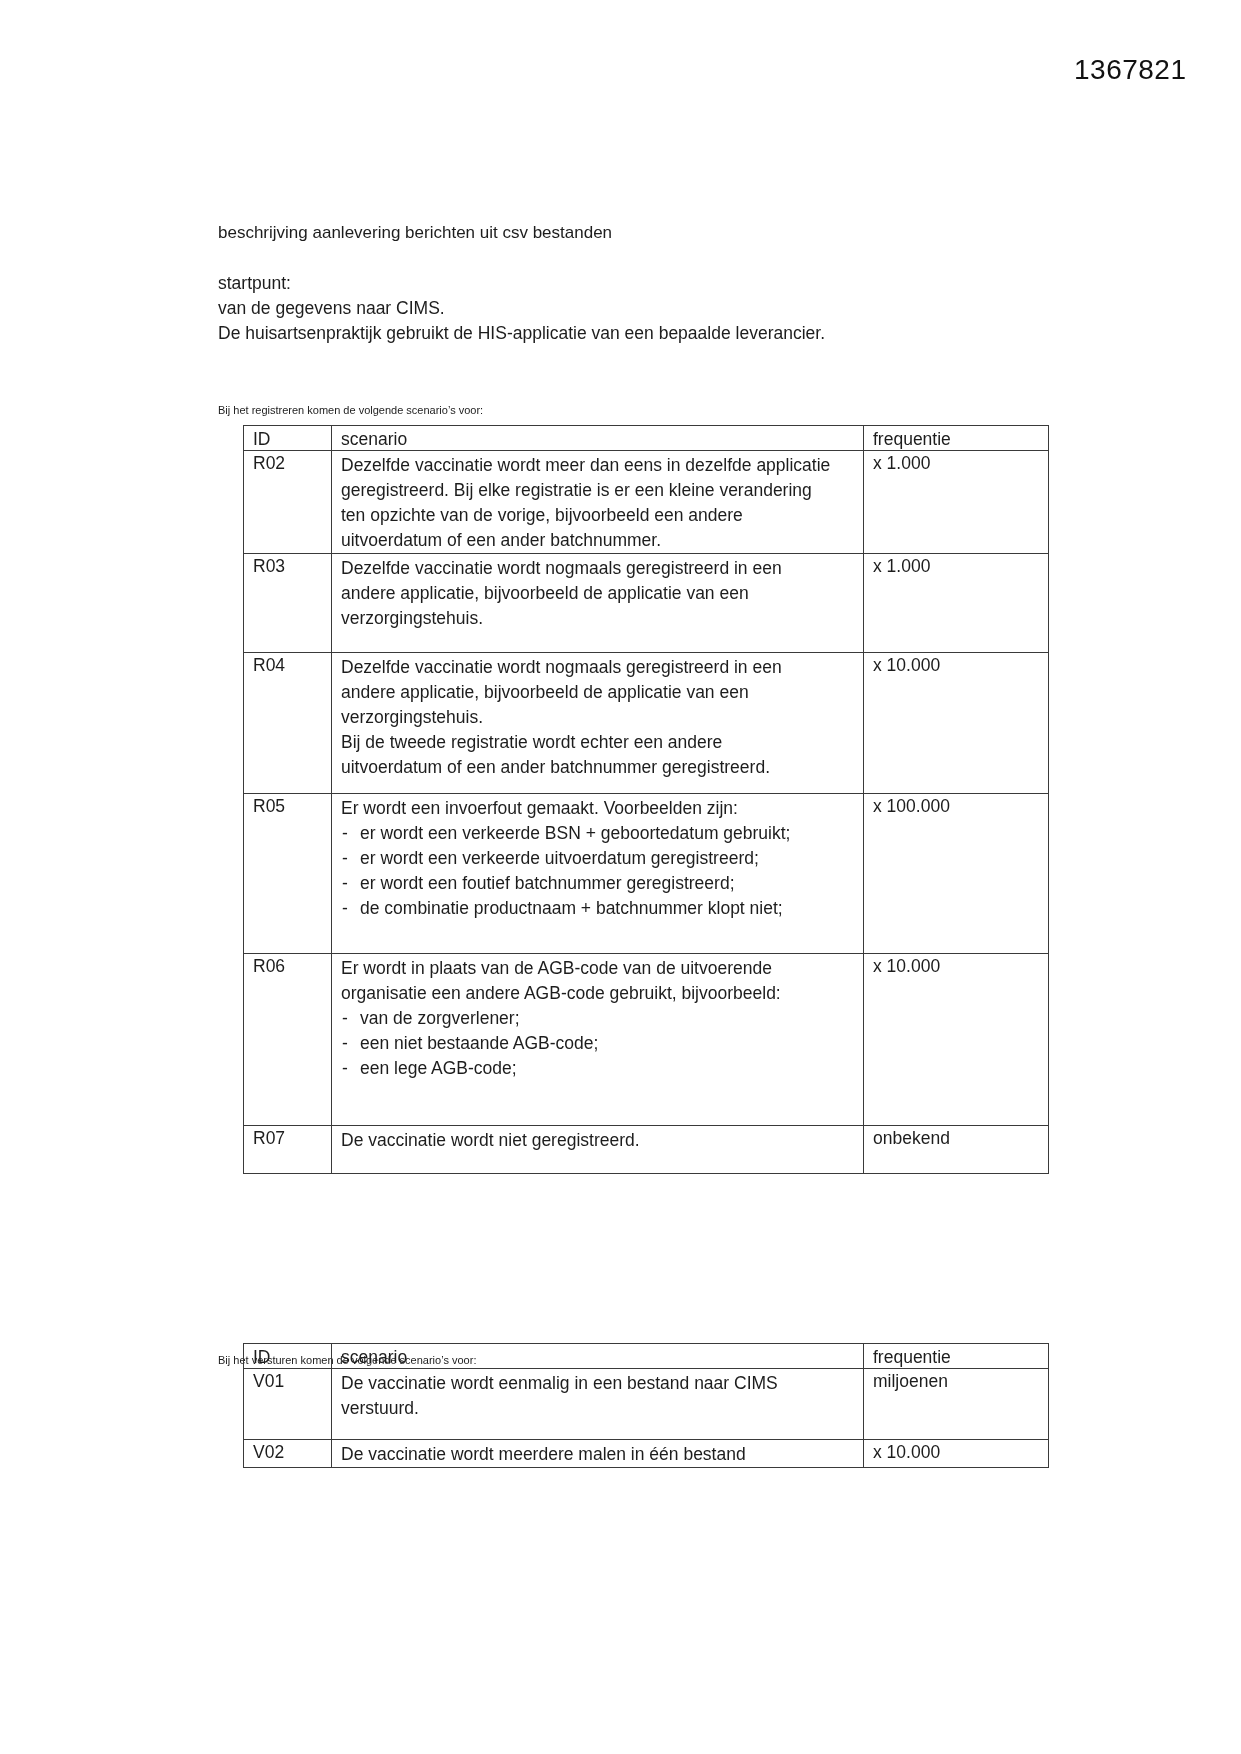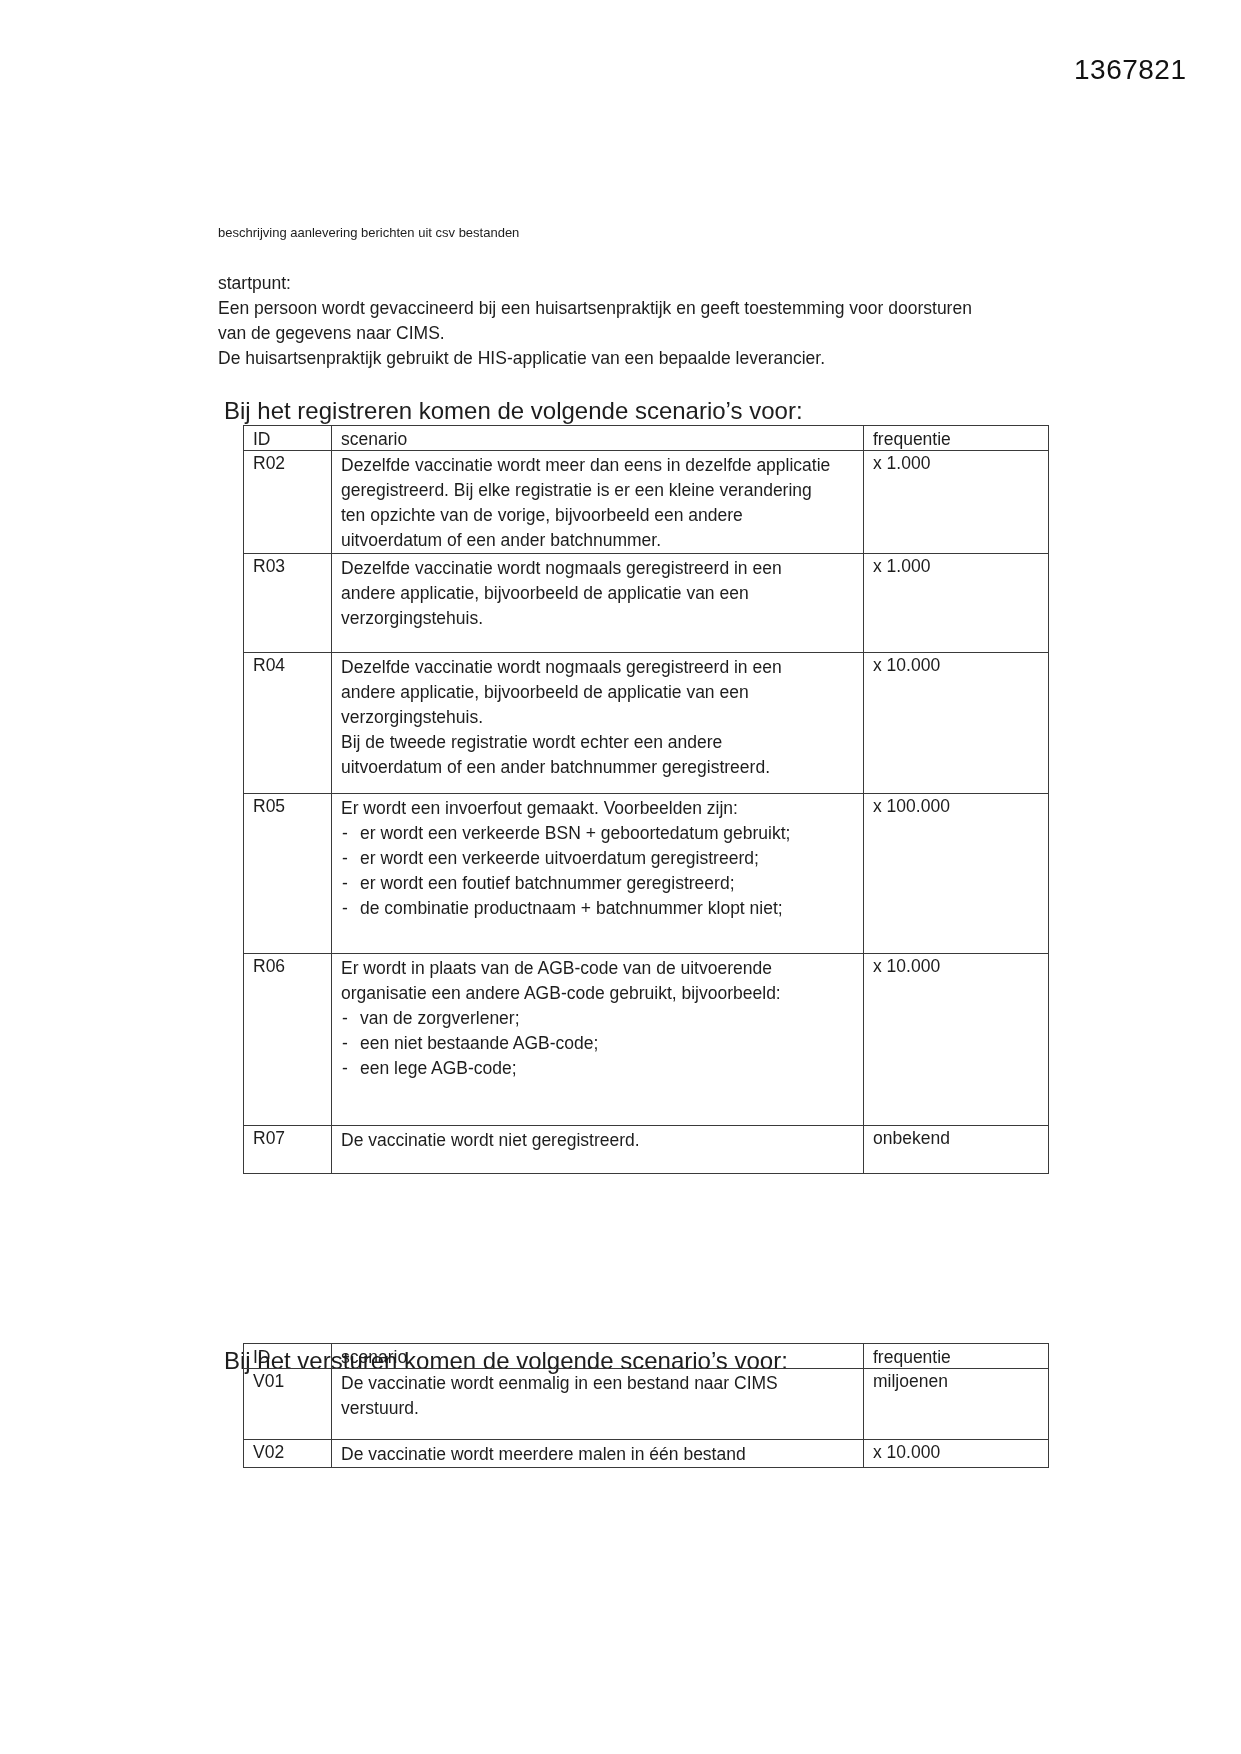--- a/index.html
+++ b/index.html
@@ -19,34 +19,34 @@
     left: 1074px;
     font-size: 28px;
     letter-spacing: 0.5px;
     color: #111111;
   }
   .ln { line-height: 25px; white-space: nowrap; }
   .title {
     position: absolute;
     left: 218px;
     top: 220px;
-    font-size: 13px;
+    font-size: 17px;
     line-height: 25px;
     white-space: nowrap;
   }
   .intro {
     position: absolute;
     left: 218px;
     top: 271px;
     font-size: 17.5px;
   }
   .heading {
     position: absolute;
-    left: 224px;
-    font-size: 24px;
+    left: 218px;
+    font-size: 11px;
     line-height: 25px;
     white-space: nowrap;
   }
   .heading.pos1 { top: 398px; }
   .heading.pos2 { top: 1317px; margin-top: 31px; }
   table.scen {
     position: absolute;
     left: 218px;
     width: 805px;
     border-collapse: collapse;
@@ -76,21 +76,20 @@
 <body>
 
 <div class="page">
 
   <div class="pagenum">1367821</div>
 
   <div class="title">beschrijving aanlevering berichten uit csv bestanden</div>
 
   <div class="intro">
     <div class="ln">startpunt:</div>
-    <div class="ln">Een persoon wordt gevaccineerd bij een huisartsenpraktijk en geeft toestemming voor doorsturen</div>
     <div class="ln">van de gegevens naar CIMS.</div>
     <div class="ln">De huisartsenpraktijk gebruikt de HIS-applicatie van een bepaalde leverancier.</div>
   </div>
 
   <div class="heading pos1">Bij het registreren komen de volgende scenario’s voor:</div>
 
   <table class="scen t1">
     <colgroup>
         <col class="c-id">
         <col class="c-sc">

